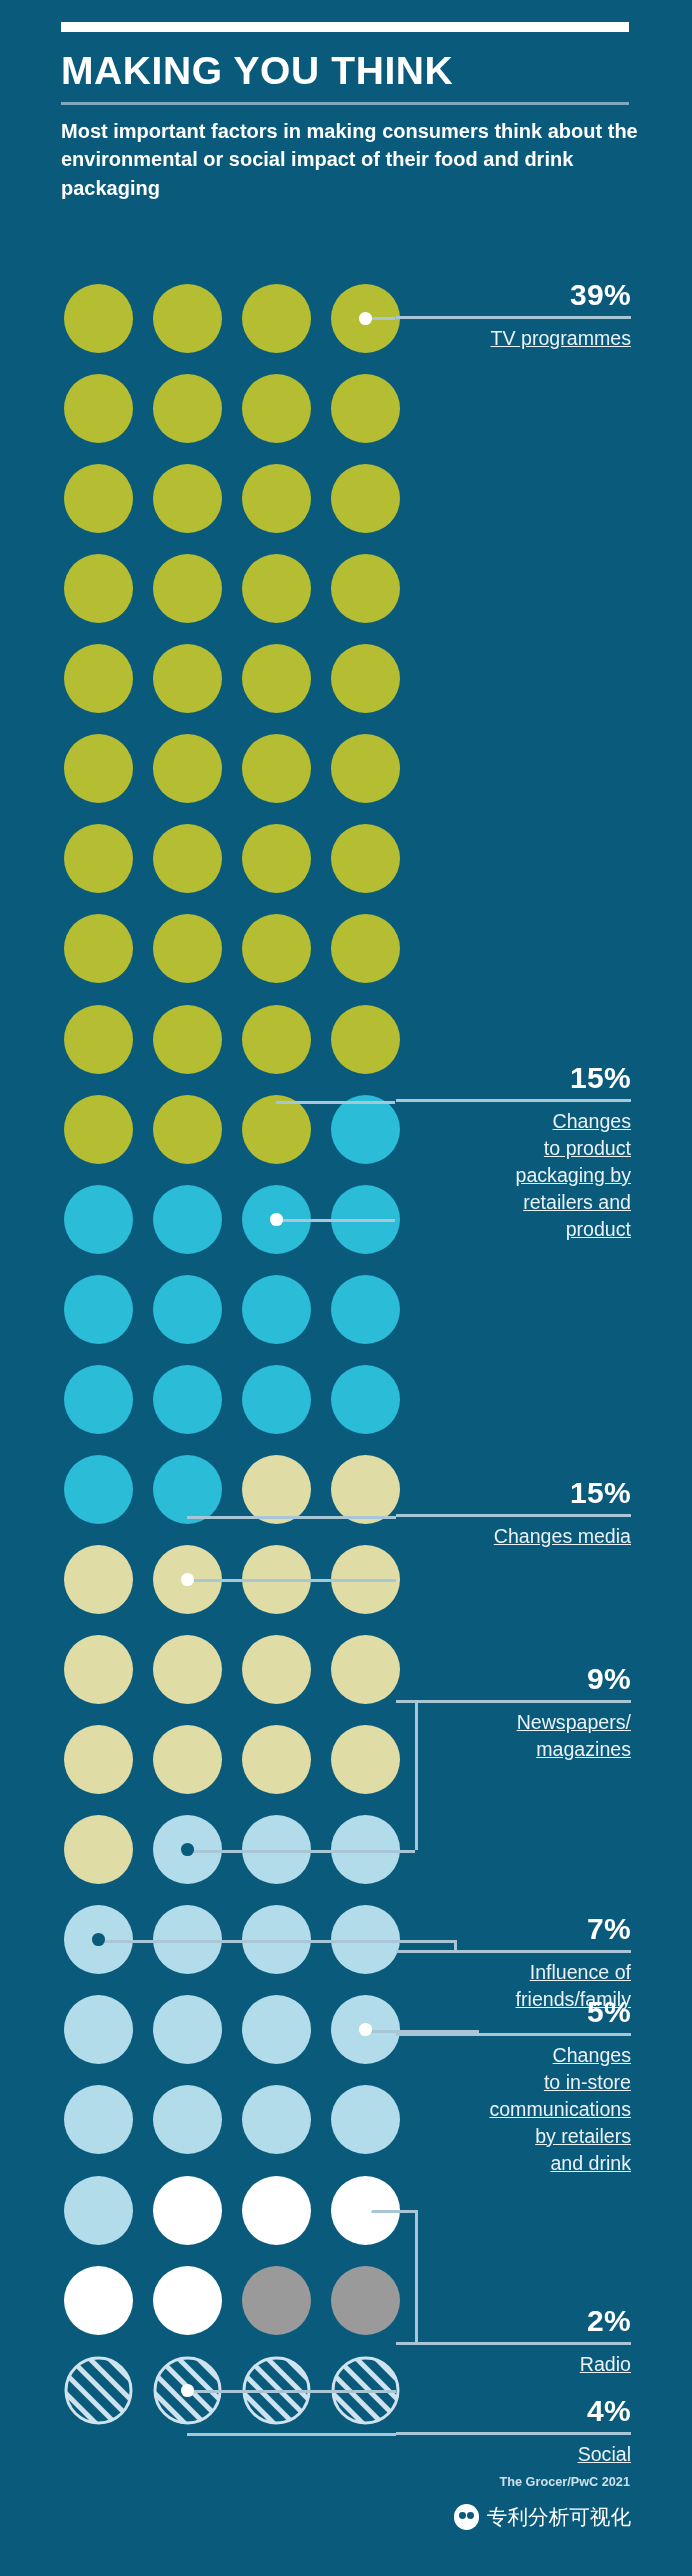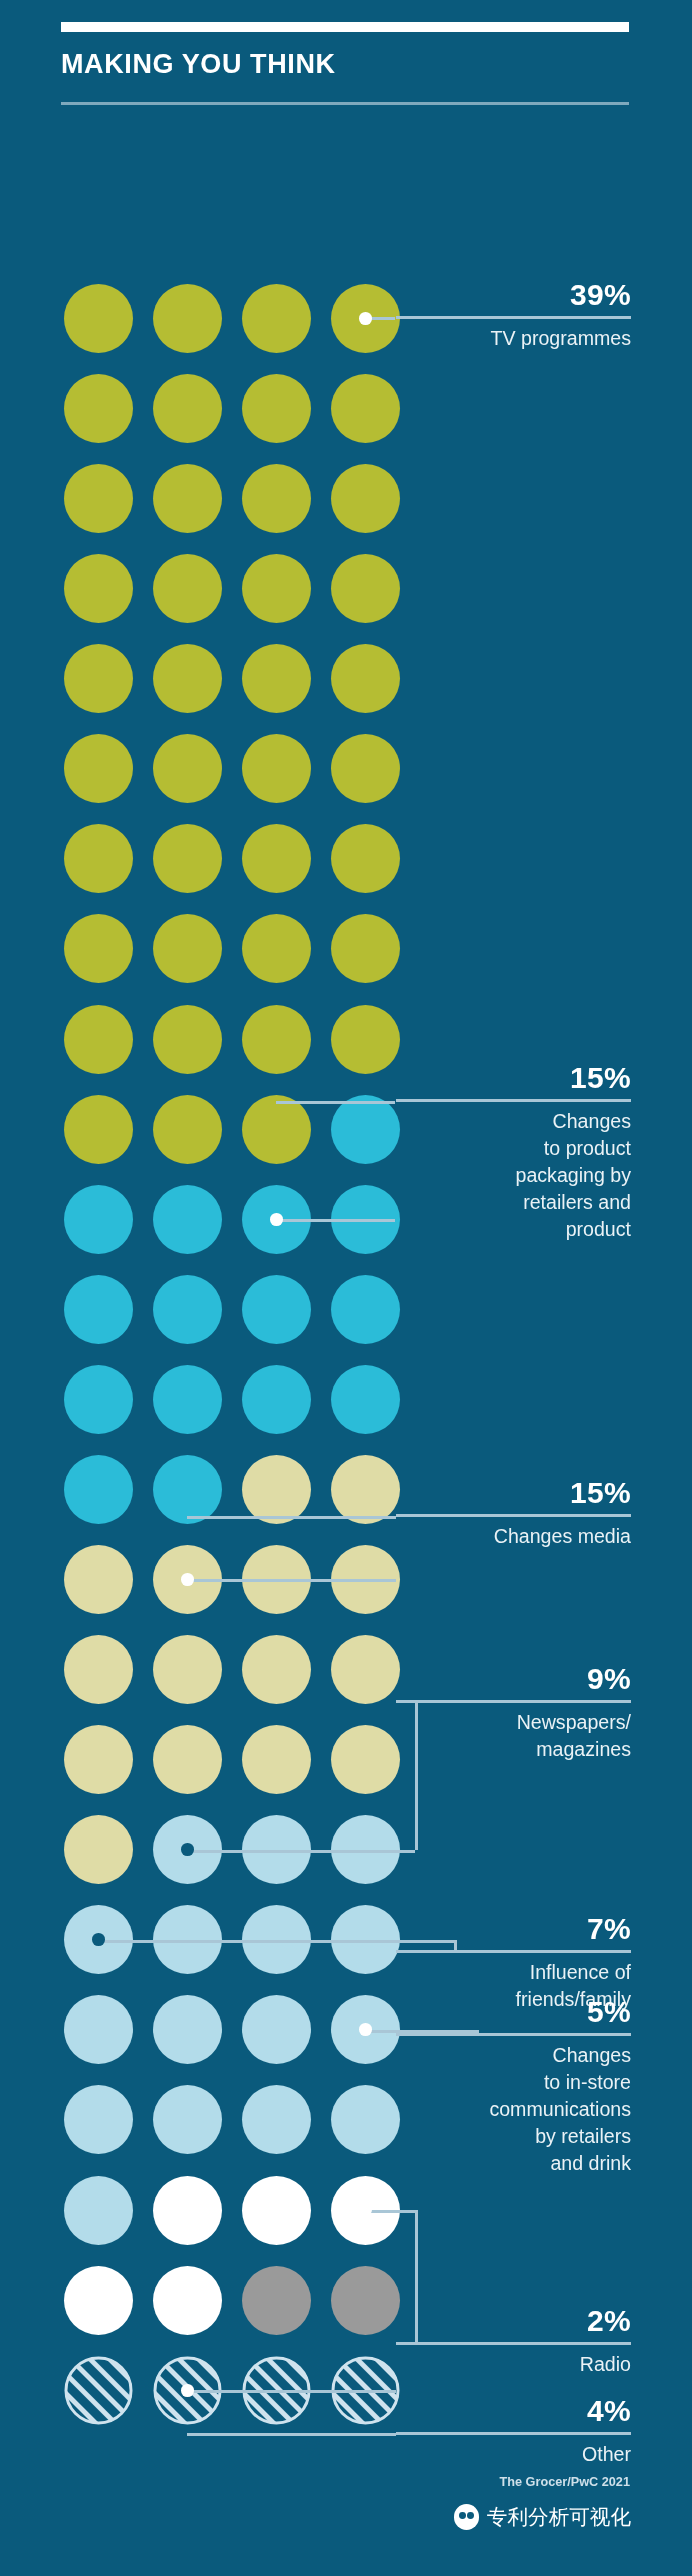--- a/index.html
+++ b/index.html
@@ -17,21 +17,21 @@
   }
 
   
   #rule-top {
     position:absolute; left:61px; top:21.5px;
     width:568px; height:10.8px; background:#ffffff;
   }
   #title {
     position:absolute; left:61px; top:51px;
     width:587px;
-    font-size:27px; font-weight:bold; letter-spacing:0.6px;
+    font-size:39px; font-weight:bold; letter-spacing:0.6px;
     color:#ffffff; line-height:1.0;
   }
   #rule-mid {
     position:absolute; left:61px; top:102px;
     width:568px; height:2.9px; background:#7fa9bd;
   }
   #subtitle {
     position:absolute; left:61px; top:117px;
     width:587px;
     font-size:20px; font-weight:bold; line-height:1.42;
@@ -59,21 +59,21 @@
 
   .callout { position:absolute; text-align:right; }
   .callout .pct {
     font-size:30px; font-weight:bold; color:#ffffff;
     line-height:1.0; letter-spacing:0.3px;
   }
   .callout .pct-rule {
     height:2.9px; background:#a9c6d6; margin-top:5.9px; margin-bottom:5.9px;
   }
   .callout .lbl {
-    font-size:19.6px; color:#eaf2f6; line-height:1.38;
+    font-size:19.6px; color:#eaf2f6; line-height:1.38;text-decoration:underline;
   }
 
   
   #credit {
     position:absolute; right:62px; top:2475px;
     font-size:12.7px; font-weight:bold; color:#cfe0ea;
     text-align:right;
   }
   #watermark {
     position:absolute; right:61px; top:2503px;
@@ -95,20 +95,21 @@
 <body>
 
 <div id="page">
 
   <div id="rule-top"></div>
 
   <div id="title">MAKING YOU THINK</div>
 
   <div id="rule-mid"></div>
 
+  <div id="subtitle">Most important factors in making consumers think about the environmental or social impact of their food and drink packaging</div>
 
   <div id="grid">
     <svg id="hatch-defs" width="0" height="0" style="position:absolute" aria-hidden="true">
       <defs>
         <pattern id="diag" patternUnits="userSpaceOnUse" width="14" height="14" patternTransform="rotate(-45)">
           <rect width="14" height="14" fill="#0a5a7c"></rect>
           <rect width="5" height="14" fill="#cfe3ee"></rect>
         </pattern>
       </defs>
     </svg>
@@ -288,21 +289,21 @@
         <div class="pct-rule" style="width: 100%;"></div>
         <div class="lbl">Radio</div>
       </div>
       <div class="leader leader-h" style="left: 365px; top: 2210px; width: 50px;"></div>
       <div class="leader leader-v" style="left: 415px; top: 2210px; height: 133px;"></div>
       <div class="leader leader-h" style="left: 415px; top: 2343px;"></div>
       <div class="nub" style="left: 359px; top: 2203px;"></div>
       <div class="callout" style="left: 396px; top: 2396px; width: 235px;">
         <div class="pct">4%</div>
         <div class="pct-rule" style="width: 100%;"></div>
-        <div class="lbl">Other</div>
+        <div class="lbl">Social</div>
       </div>
       <div class="leader leader-h" style="left: 187px; top: 2433px; width: 209px;"></div>
       <div class="leader leader-h" style="left: 187px; top: 2390px; width: 209px;"></div>
       <div class="nub" style="left: 181px; top: 2384px;"></div>
     </div>
 
   <div id="credit">The Grocer/PwC 2021</div>
 
   <div id="watermark">
     <span id="wm-badge"></span>

